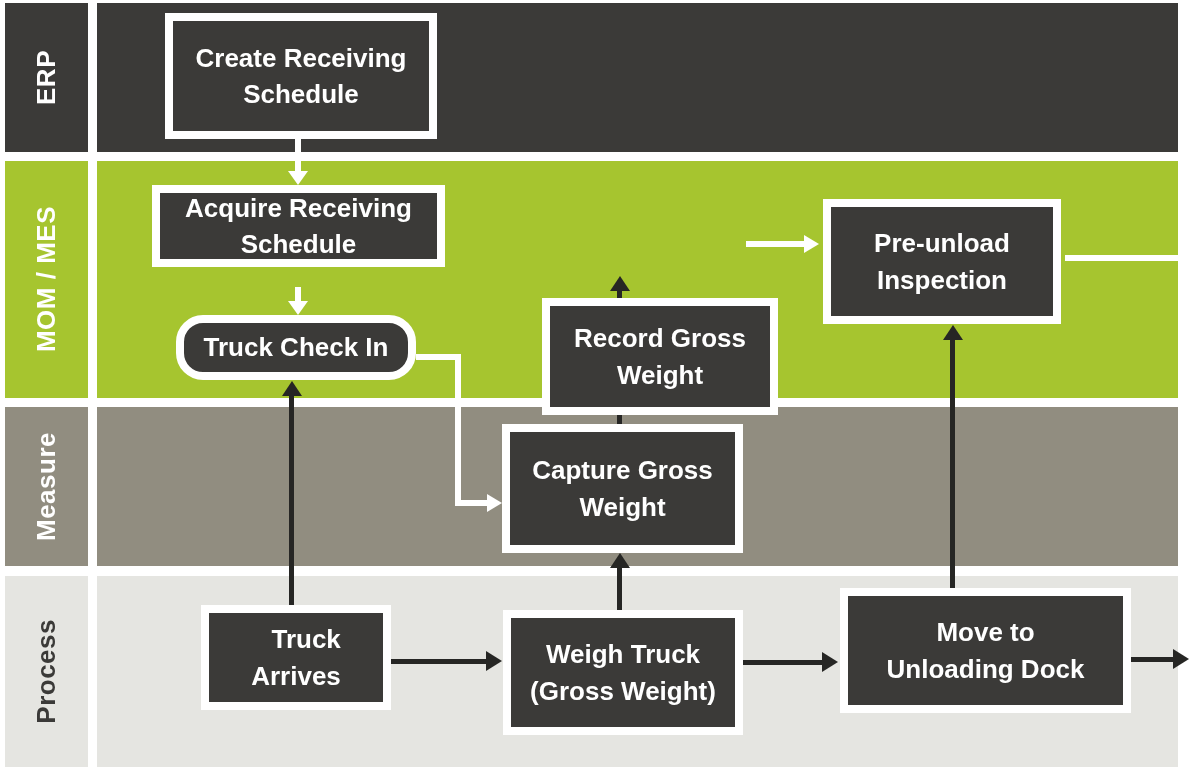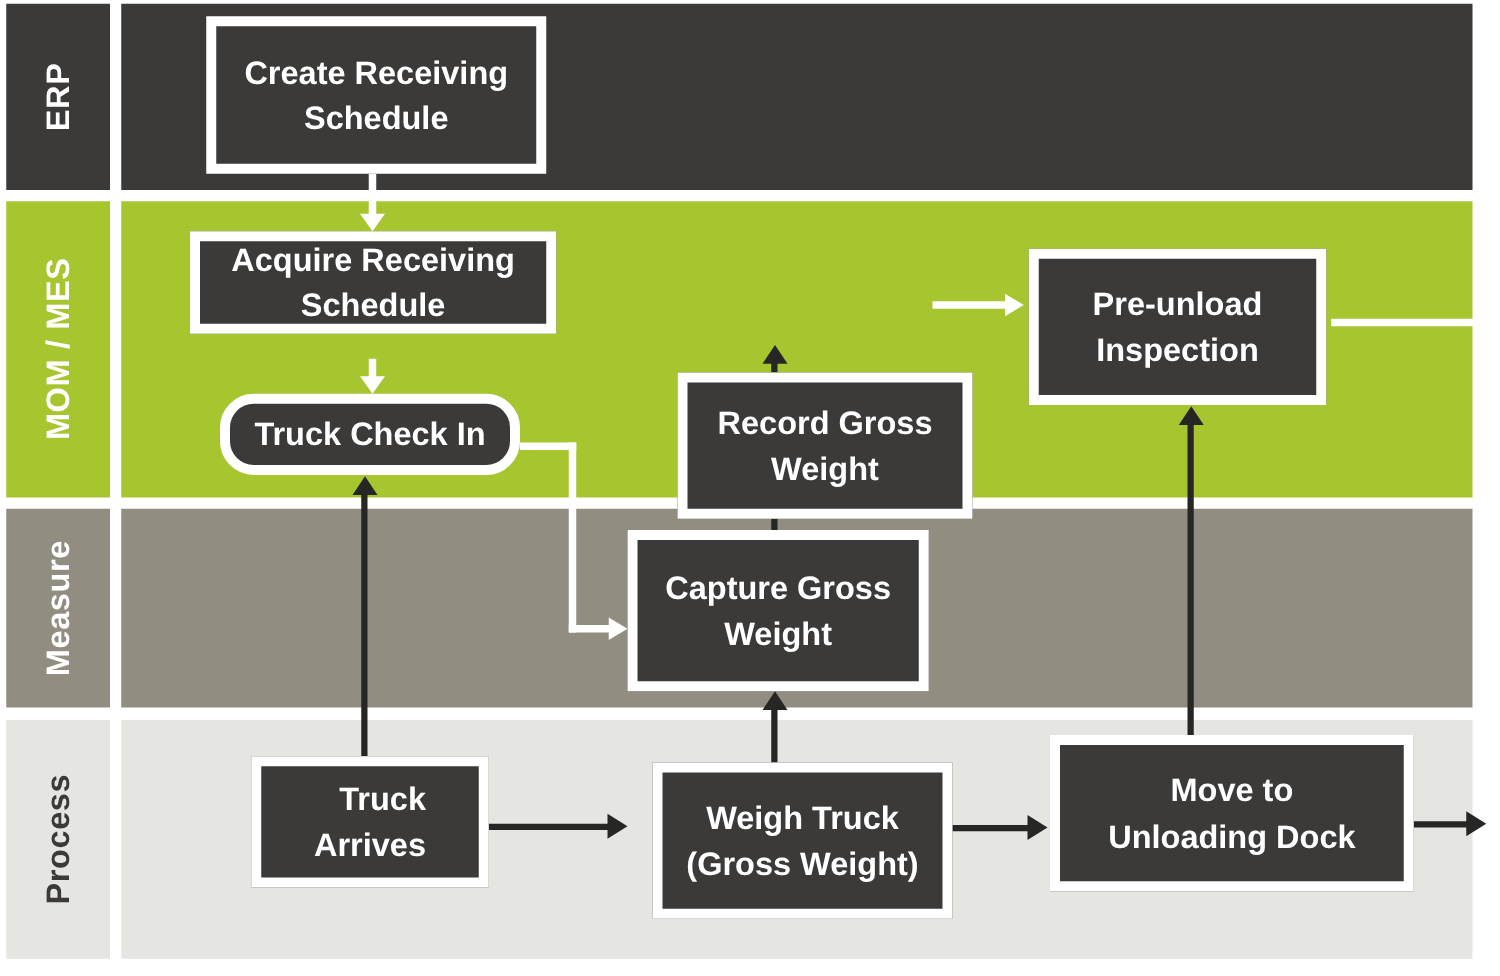--- a/index.html
+++ b/index.html
@@ -47,21 +47,21 @@
     white-space: pre-line;
   }
   .n-create   { left: 165px; top: 13px;  width: 272px; height: 126px; }
   .n-acquire  { left: 152px; top: 185px; width: 293px; height: 82px; }
   .n-checkin  { left: 176px; top: 315px; width: 240px; height: 65px; border-radius: 27px;  }
   .n-assign   { left: 505px; top: 172px; width: 241px; height: 104px; }
   .n-record   { left: 506px; top: 298px; width: 236px; height: 117px; margin-left: 36px;  }
   .n-preunld  { left: 823px; top: 199px; width: 238px; height: 125px; }
   .n-capture  { left: 502px; top: 424px; width: 241px; height: 129px; }
   .n-arrives  { left: 201px; top: 605px; width: 190px; height: 105px; text-align: right; }
-  .n-weigh    { left: 522px; top: 610px; width: 240px; height: 125px; }
+  .n-weigh    { left: 503px; top: 610px; width: 240px; height: 125px; }
   .n-move     { left: 840px; top: 588px; width: 291px; height: 125px; }
 
   
   .seg { position: absolute; }
   .seg.white { background: #ffffff; }
   .seg.black { background: #262624; }
   .head { position: absolute; width: 0; height: 0; }
   .head.up.black    { border-left: 10px solid transparent; border-right: 10px solid transparent; border-bottom: 15px solid #262624; }
   .head.right.black { border-top: 10px solid transparent; border-bottom: 10px solid transparent; border-left: 16px solid #262624; }
   .head.down.white  { border-left: 10px solid transparent; border-right: 10px solid transparent; border-top: 14px solid #ffffff; }

